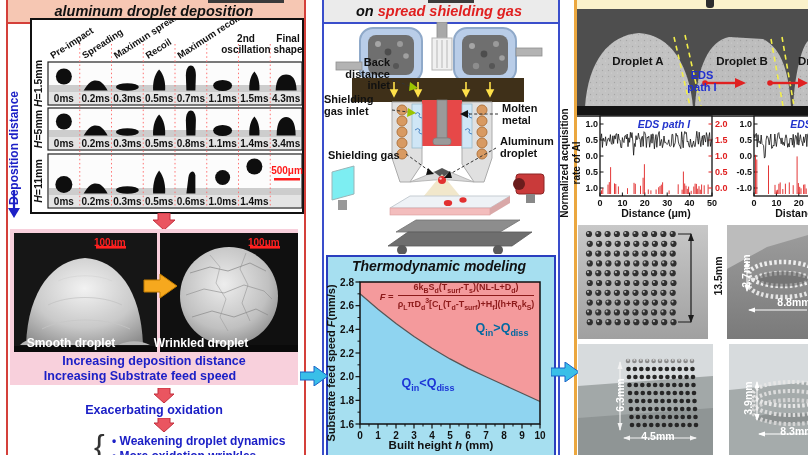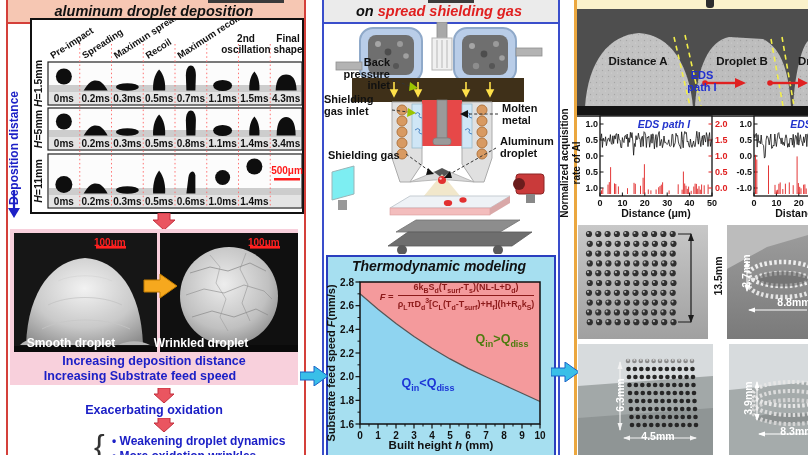--- a/index.html
+++ b/index.html
@@ -331,21 +331,21 @@
       <line x1="76" y1="132" x2="98" y2="148"></line>
       <line x1="166" y1="126" x2="120" y2="152"></line>
     </g>
     <polygon points="80,60 88,66 79,69" fill="#9bc400"></polygon>
     <polygon points="78,86 86,91 77,95" fill="#9bc400"></polygon>
     <polygon points="138,88 130,92 138,96" fill="#111"></polygon>
     <polygon points="98,146 104,152 96,153" fill="#111"></polygon>
     <polygon points="120,149 114,156 122,156" fill="#111"></polygon>
   </svg>
 
-  <div class="abs schlabel" style="left:330px;top:57px;width:60px;text-align:right">Back pressure inlet</div>
+  <div class="abs schlabel" style="left:330px;top:57px;width:60px;text-align:right">Back distance inlet</div>
   <div class="abs schlabel" style="left:324px;top:94px;width:66px;">Shielding gas inlet</div>
   <div class="abs schlabel" style="left:502px;top:103px;width:54px">Molten metal</div>
   <div class="abs schlabel" style="left:328px;top:150px;width:90px">Shielding gas</div>
   <div class="abs schlabel" style="left:500px;top:136px;width:60px">Aluminum droplet</div>
 
   <div class="abs" style="left:326px;top:255px;width:226px;height:212px;background:#a6dff0;border:2px solid #2a3fbf"></div>
   <div class="abs ctr" style="left:326px;top:258px;width:226px;font-size:14px;font-weight:bold;font-style:italic;color:#111">Thermodynamic modeling</div>
   <svg id="thermo-svg" class="abs" style="left:334px;top:276px" width="214" height="179" viewBox="0 0 214 179">
       <polygon points="26,148 26.0,17.8 44.0,33.2 62.0,47.4 80.0,60.4 98.0,72.3 116.0,82.9 134.0,92.4 152.0,100.7 170.0,109.0 188.0,117.2 206.0,125.5 206,148" fill="#8fd4f0"></polygon>
       <polygon points="26,6 26.0,17.8 44.0,33.2 62.0,47.4 80.0,60.4 98.0,72.3 116.0,82.9 134.0,92.4 152.0,100.7 170.0,109.0 188.0,117.2 206.0,125.5 206,6" fill="#f49a9c"></polygon>
@@ -404,21 +404,21 @@
       <line x1="179" y1="148" x2="179" y2="150.5" stroke="#111" stroke-width="1"></line>
       <line x1="197" y1="148" x2="197" y2="150.5" stroke="#111" stroke-width="1"></line>
     </svg>
   <div class="abs formula" style="left:366px;top:282px;width:182px">
     <span><i>F</i> =</span>
     <span class="frac">
         <span class="num">6k<sub>B</sub>S<sub>d</sub>(T<sub>surf</sub>-T<sub>s</sub>)(NL-L+D<sub>d</sub>)</span>
         <span class="den">ρ<sub>L</sub>πD<sub>d</sub><sup>3</sup>[C<sub>L</sub>(T<sub>d</sub>-T<sub>surf</sub>)+H<sub>f</sub>](h+R<sub>0</sub>k<sub>S</sub>)</span>
       </span>
   </div>
-  <div class="abs qlabel" style="left:466px;top:332px;width:72px;color:#4d7c0f">Q<sub>in</sub>&gt;Q<sub>diss</sub></div>
+  <div class="abs qlabel" style="left:466px;top:321px;width:72px;color:#0369a1">Q<sub>in</sub>&gt;Q<sub>diss</sub></div>
   <div class="abs qlabel" style="left:392px;top:376px;width:72px;color:#1c35d6">Q<sub>in</sub>&lt;Q<sub>diss</sub></div>
   <div class="abs ctr" style="left:334px;top:439px;width:214px;font-size:11.5px;font-weight:bold;color:#111">Built height <i>h</i> (mm)</div>
   <div class="abs rot ctr" style="left:247px;top:356px;width:170px;height:14px;font-size:11px;font-weight:bold;color:#111">Substrate feed speed <i>F</i>(mm/s)</div>
 
   <svg class="abs" style="left:300px;top:366px" width="28" height="20">
     <polygon points="0,6 14,6 14,0 28,10 14,20 14,14 0,14" fill="#39bfe8" stroke="#1a63c8" stroke-width="1"></polygon>
   </svg>
   <svg class="abs" style="left:551px;top:362px" width="28" height="20">
     <polygon points="0,6 14,6 14,0 28,10 14,20 14,14 0,14" fill="#39bfe8" stroke="#1a63c8" stroke-width="1"></polygon>
   </svg>
@@ -444,21 +444,21 @@
       <line x1="205" y1="28" x2="217" y2="97"></line>
     </g>
     <circle cx="128" cy="74" r="2.8" fill="#e02020"></circle>
     <line x1="128" y1="74" x2="158" y2="74" stroke="#e02020" stroke-width="2.4"></line>
     <polygon points="158,69 169,74 158,79" fill="#e02020"></polygon>
     <circle cx="193" cy="74" r="2.8" fill="#e02020"></circle>
     <line x1="193" y1="74" x2="221" y2="74" stroke="#e02020" stroke-width="2.4"></line>
     <polygon points="221,69 231,74 221,79" fill="#e02020"></polygon>
     <rect x="0" y="97" width="231" height="9" fill="#141414"></rect>
   </svg>
-  <div class="abs croplabel" style="left:598px;top:55px;width:80px">Distance A</div>
+  <div class="abs croplabel" style="left:598px;top:55px;width:80px">Droplet A</div>
   <div class="abs croplabel" style="left:702px;top:55px;width:80px">Droplet B</div>
   <div class="abs croplabel" style="left:798px;top:55px;width:80px;text-align:left">Droplet C</div>
   <div class="abs ctr" style="left:680px;top:69px;width:44px;color:#2030d0;font-weight:bold;font-size:11px;line-height:1.1">EDS path I</div>
 
   <svg id="eds-svg" class="abs" style="left:586px;top:112px" width="222" height="112" viewBox="0 0 222 112">
       <rect x="14" y="4" width="112" height="80" fill="#fff" stroke="#111" stroke-width="1.3"></rect>
       <line x1="14" y1="12" x2="17.5" y2="12" stroke="#111" stroke-width="1"></line>
       <text x="12" y="15" text-anchor="end" font-size="9" font-weight="bold" fill="#111">1.0</text>
       <line x1="14" y1="28" x2="17.5" y2="28" stroke="#111" stroke-width="1"></line>
       <text x="12" y="31" text-anchor="end" font-size="9" font-weight="bold" fill="#111">0.5</text>

